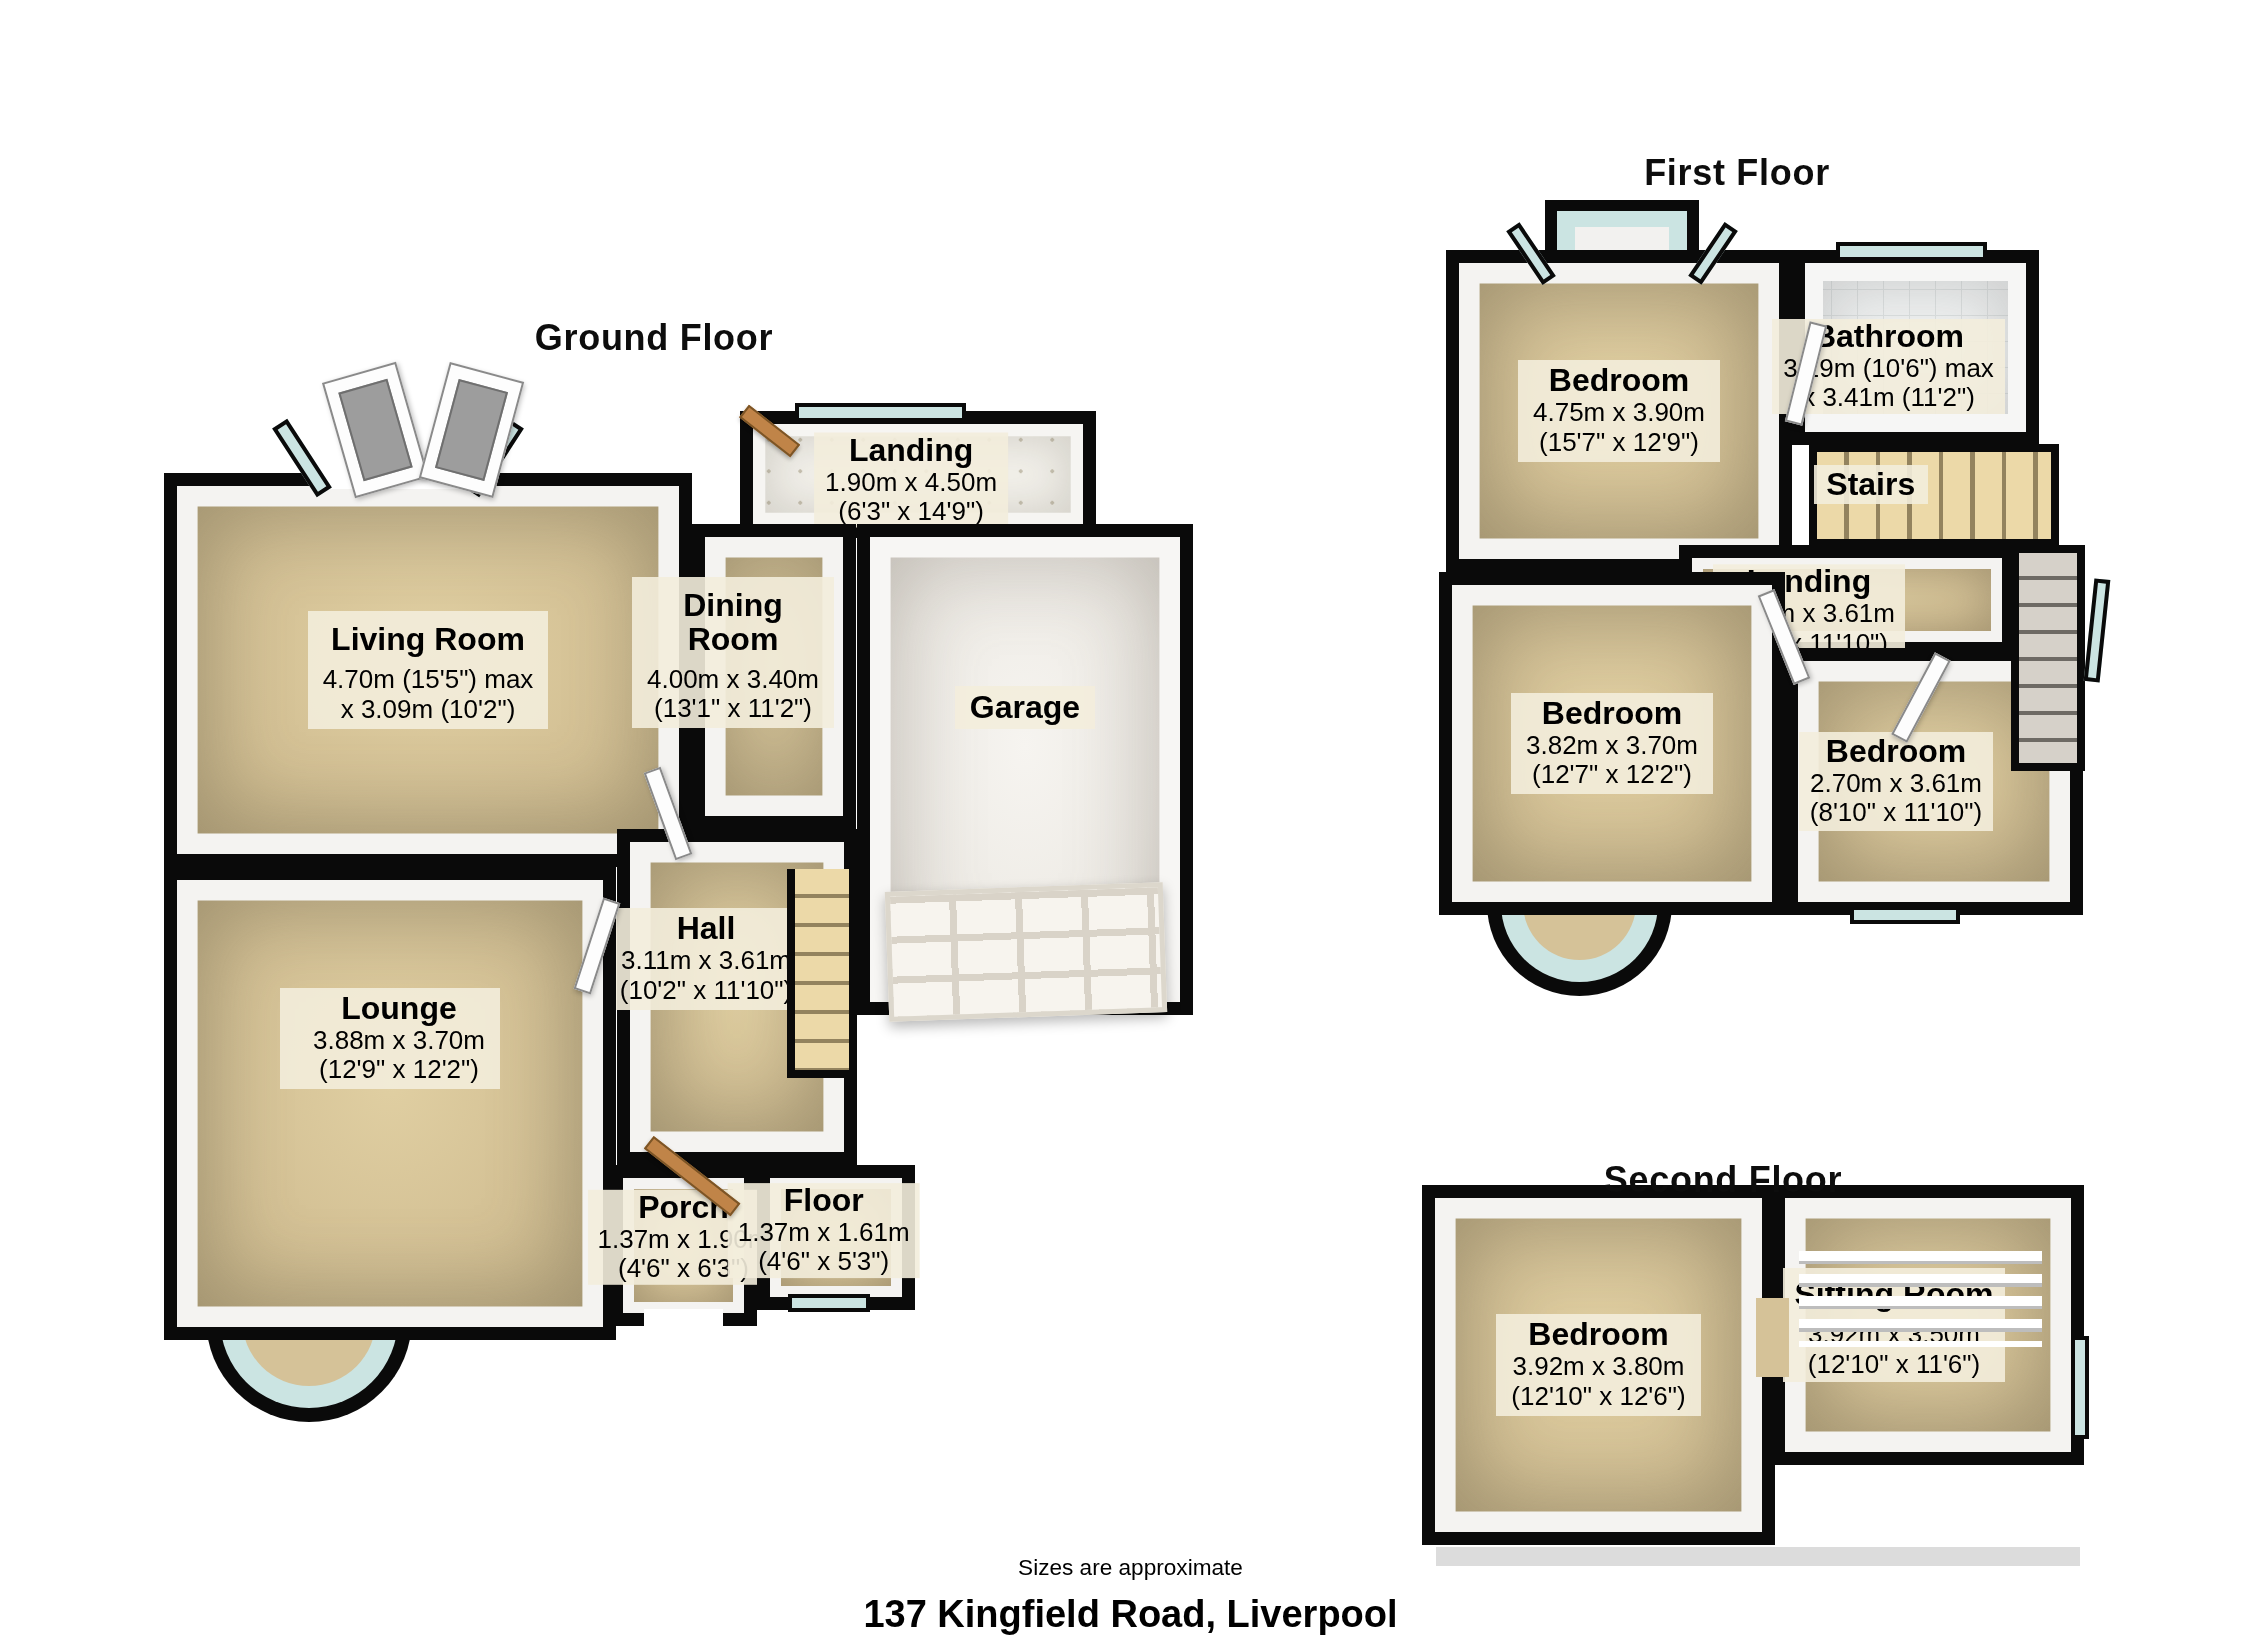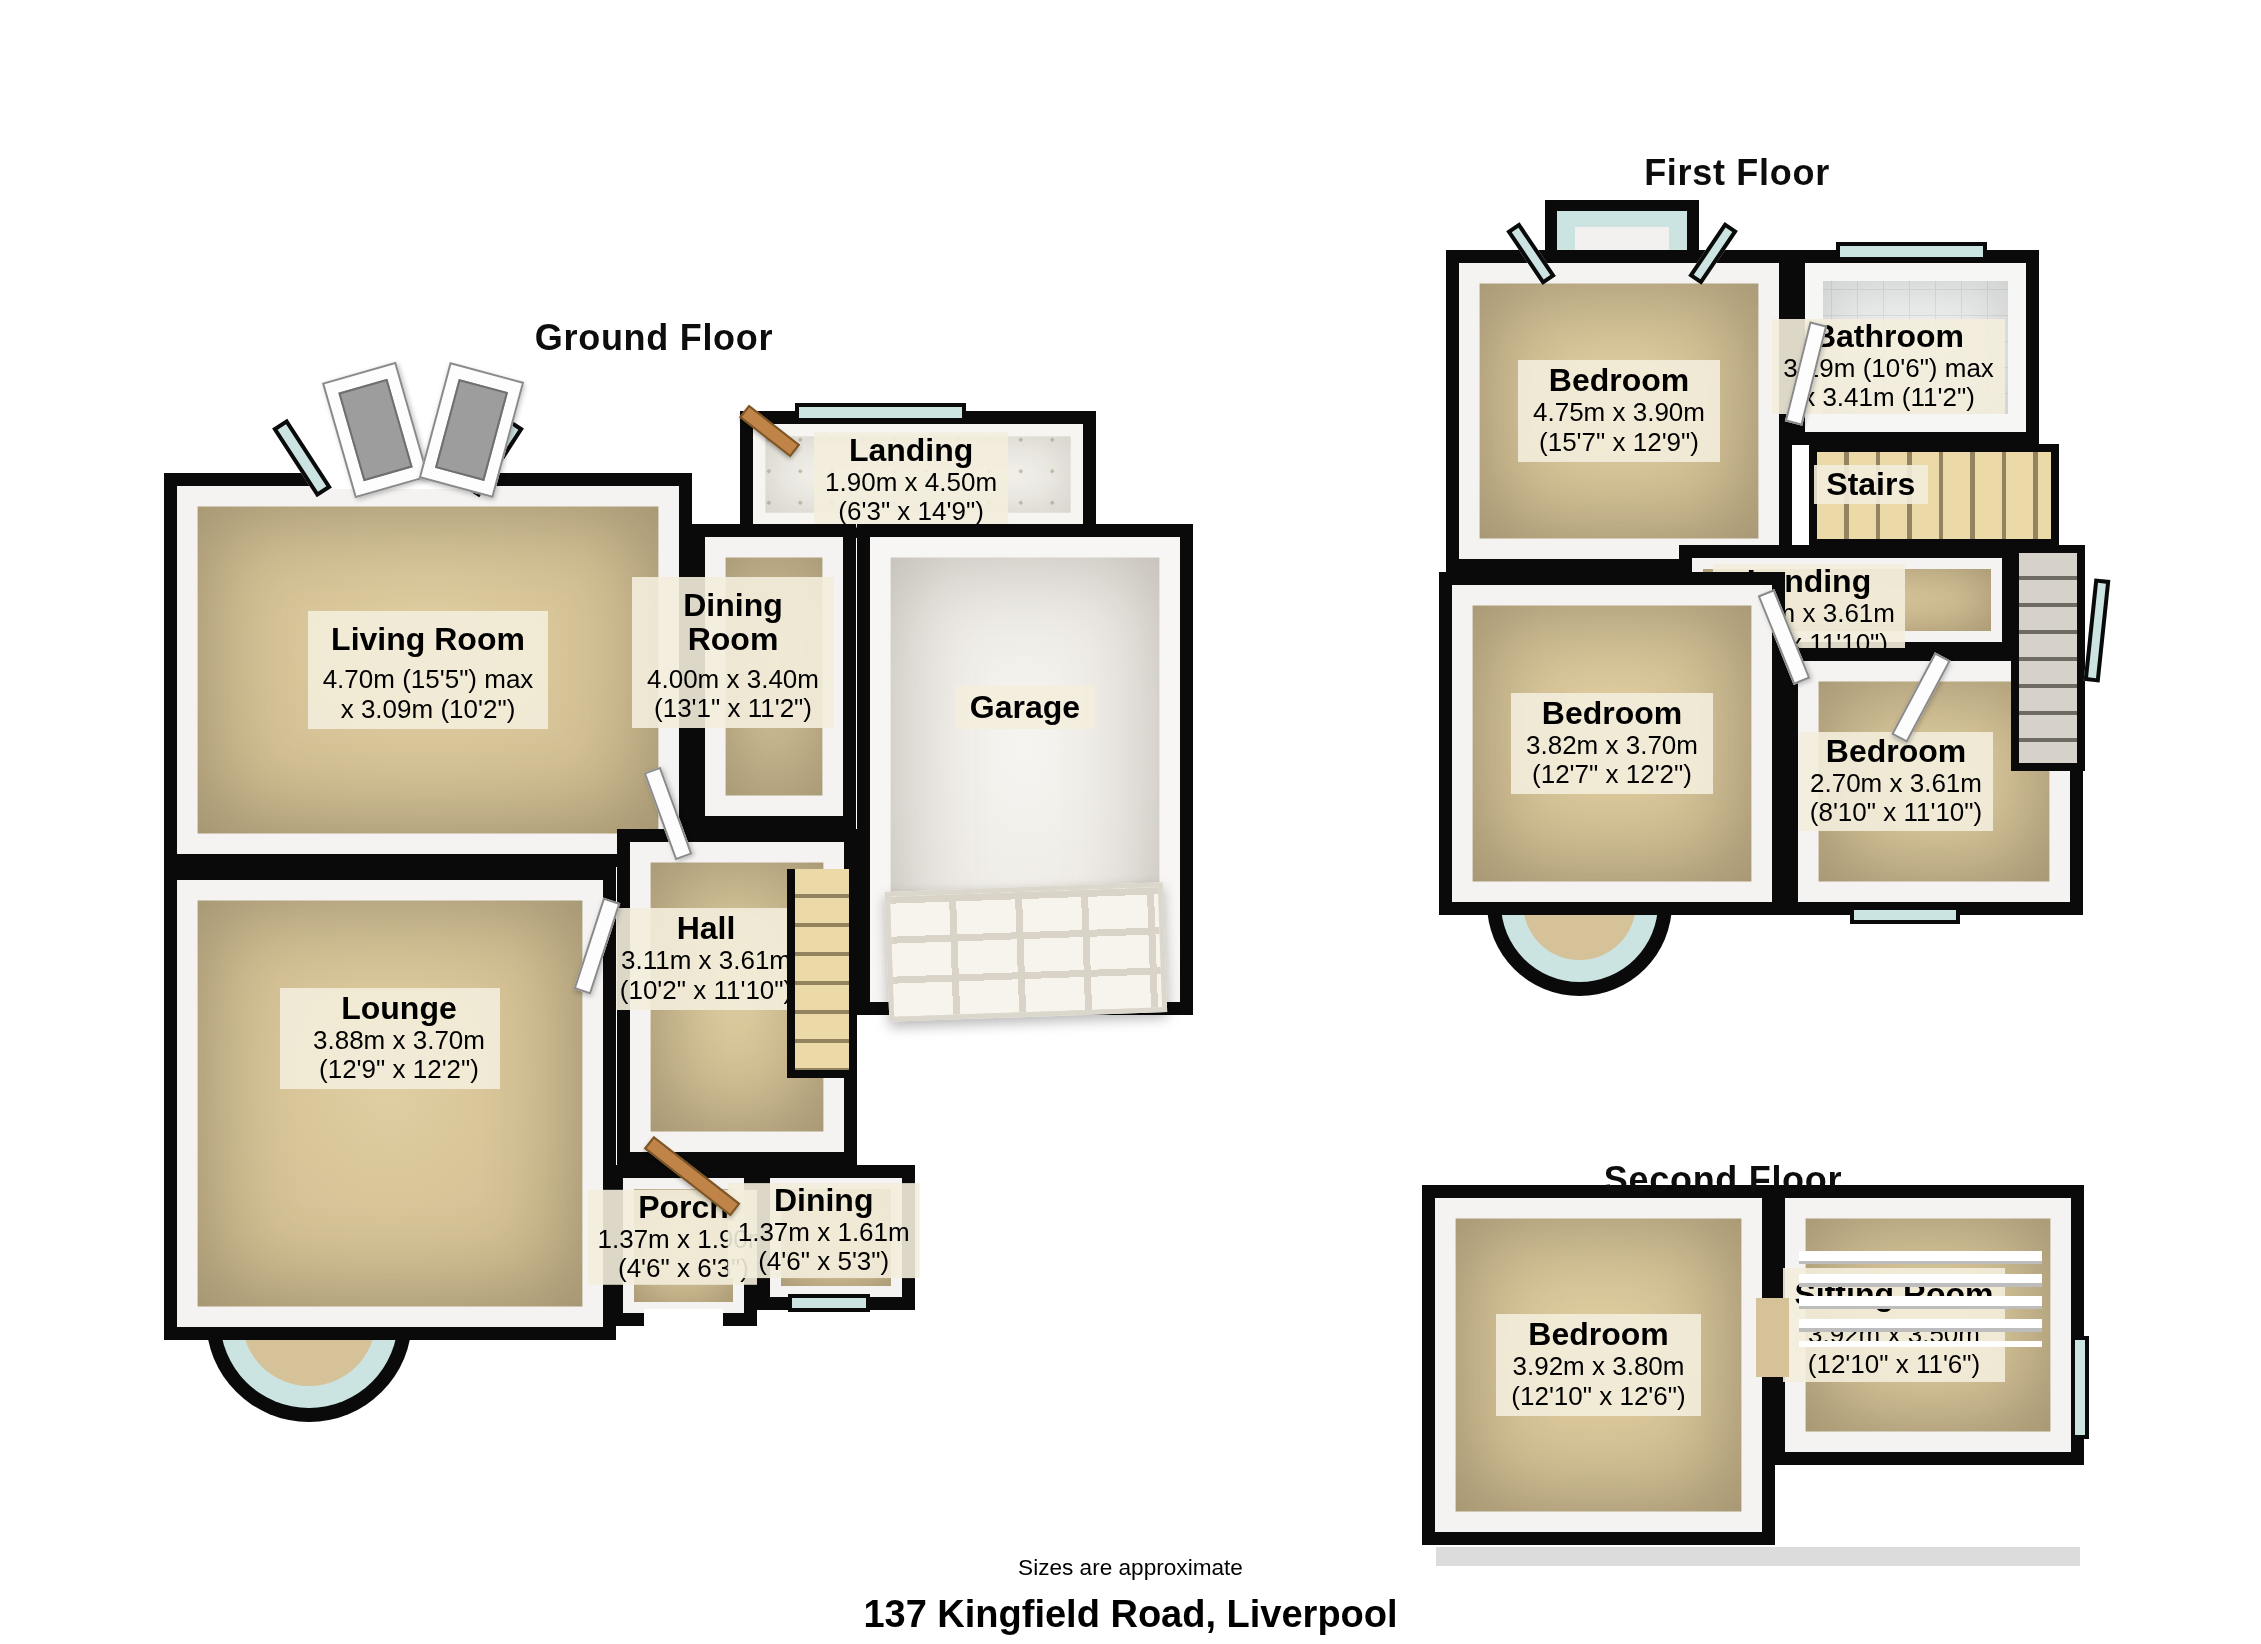--- a/index.html
+++ b/index.html
@@ -145,21 +145,21 @@
     <div class="label" style="transform:translateY(-8.2px); padding:1.4px 9.6px;">
       <div class="name">Porch</div>
       <div class="dims">1.37m x 1.90m</div>
       <div class="dims">(4'6" x 6'3")</div>
     </div>
   </div>
   <div class="opening" style="left:644px; top:1309px; width:79px; height:18px;"></div>
 
   <div class="room small" style="left:757px; top:1165px; width:158px; height:145px;">
     <div class="label" style="transform:translate(-12.3px,-6.9px); padding:1.4px 9.6px;">
-      <div class="name">Dining</div>
+      <div class="name">Floor</div>
       <div class="dims">1.37m x 1.61m</div>
       <div class="dims">(4'6" x 5'3")</div>
     </div>
   </div>
   <div class="glass" style="left:788px; top:1294px; width:82px; height:18px;"></div>
 
 </div>
 
 <div class="floor-title" style="left:1737px; top:152px;">First Floor</div>
 

